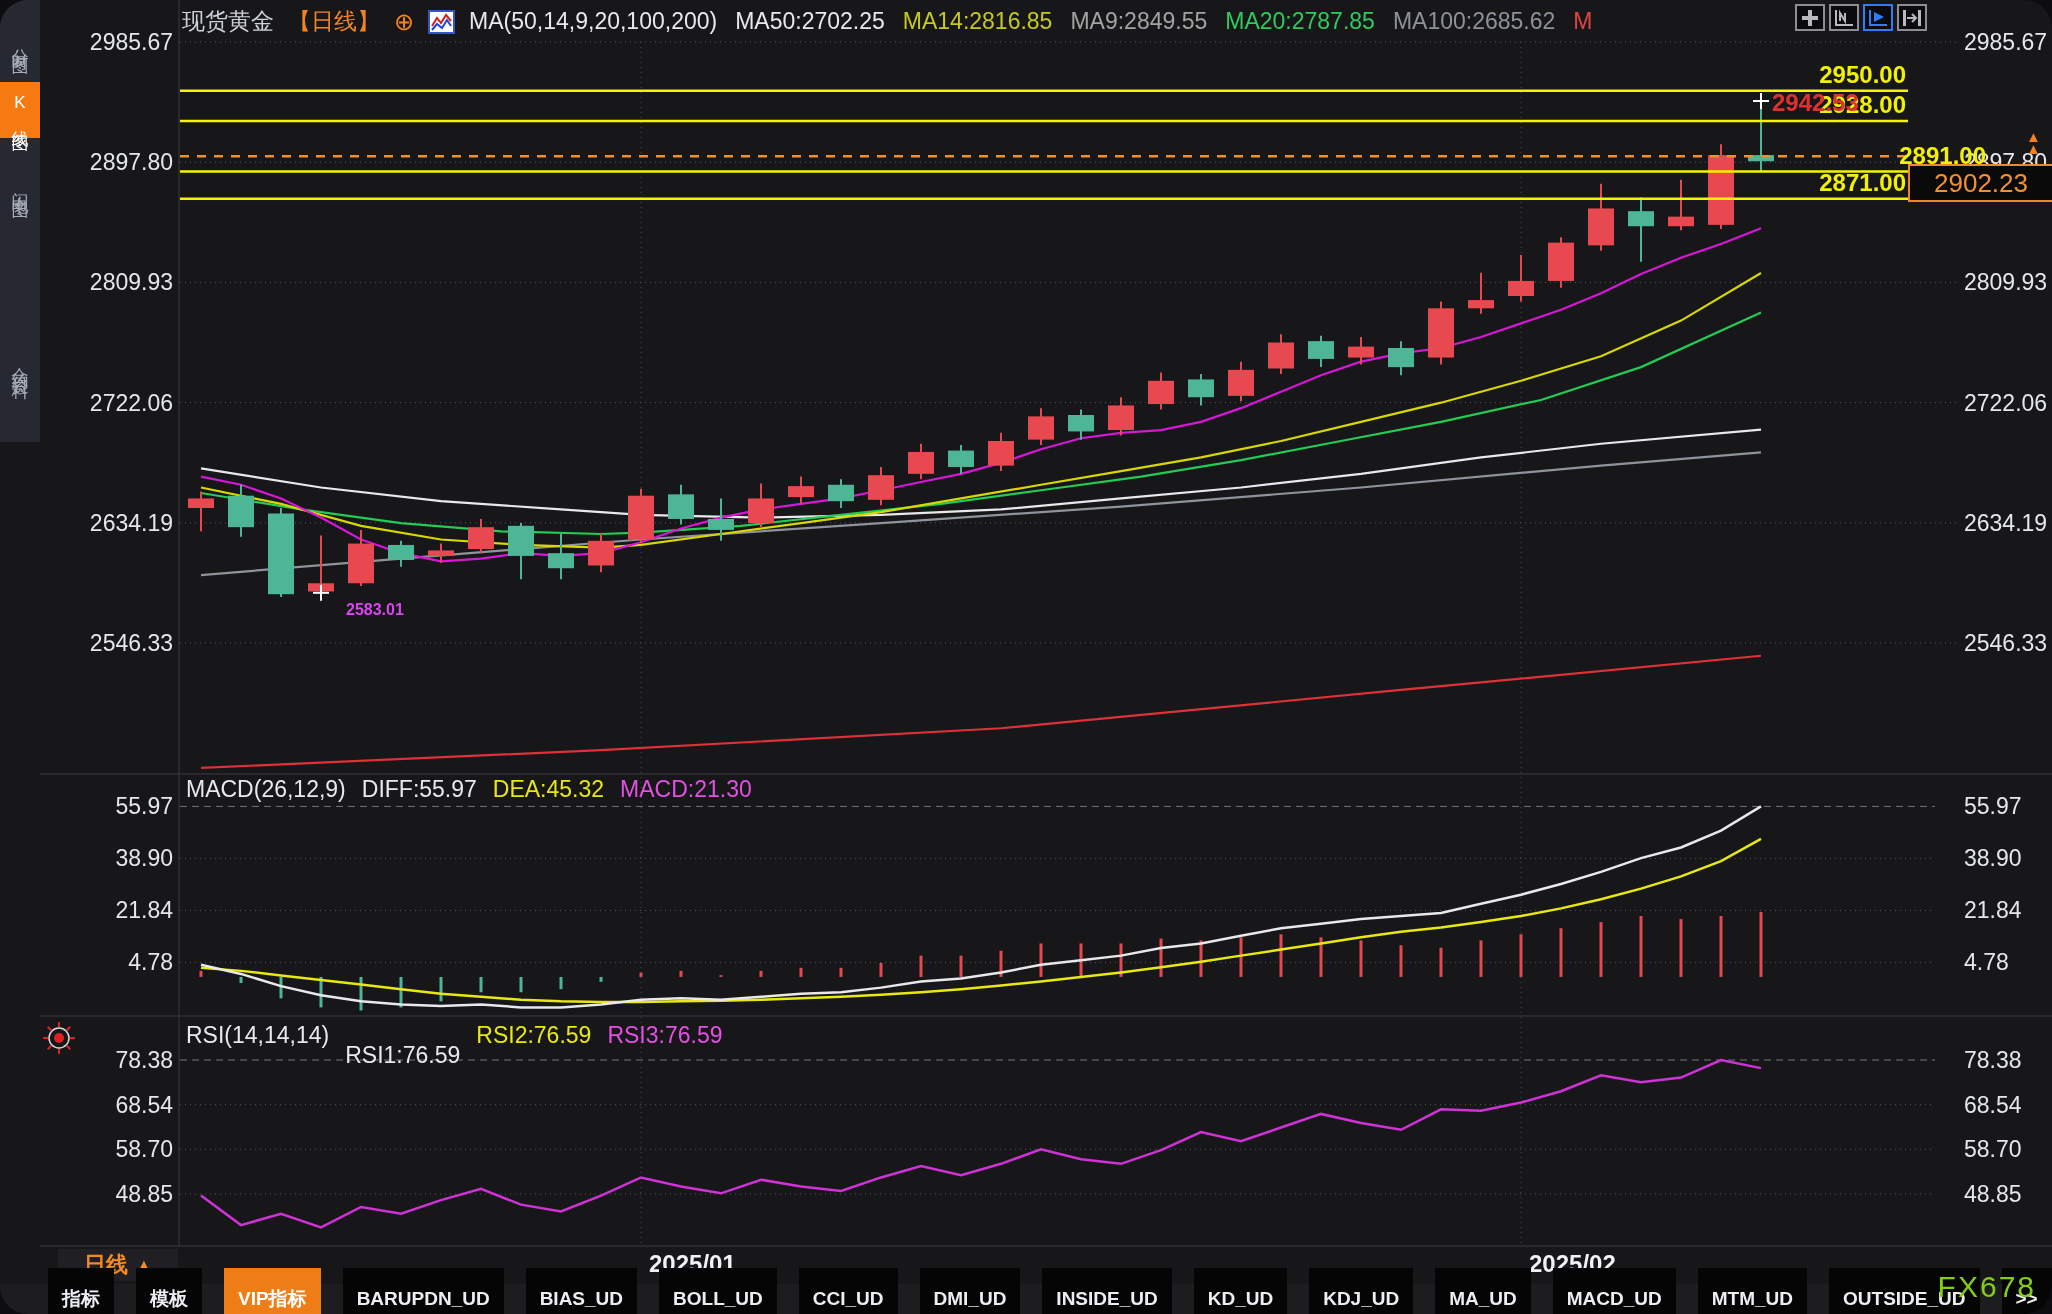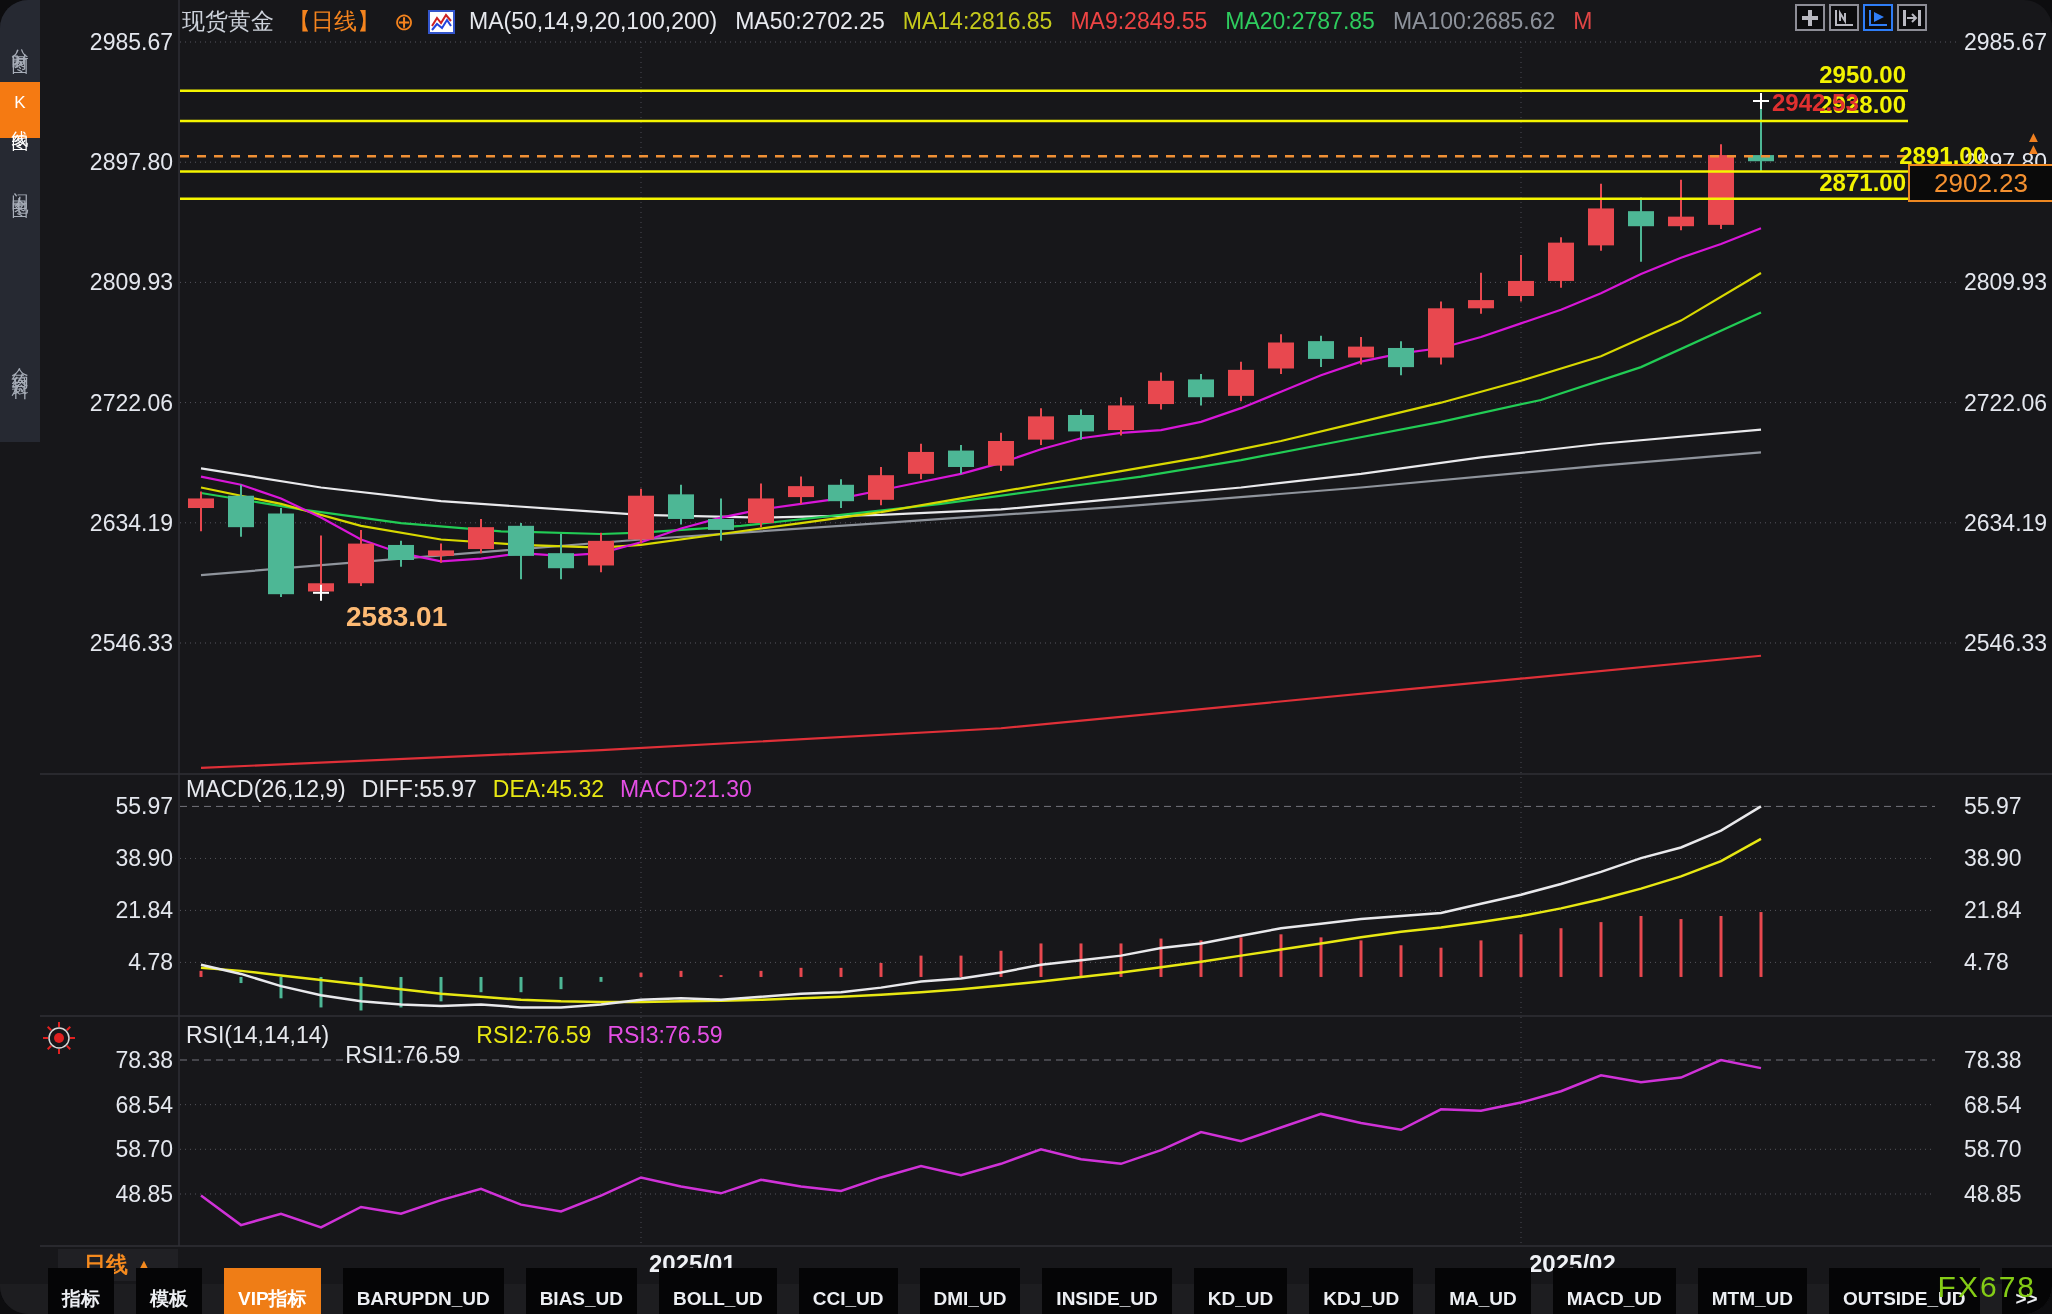--- a/index.html
+++ b/index.html
@@ -21,21 +21,21 @@
   .side-item{position:absolute;left:0;width:40px;writing-mode:vertical-rl;text-orientation:upright;
      color:#a8aeb9;font-size:17px;letter-spacing:5px;display:flex;align-items:center;justify-content:center;}
   .side-item.active{background:#f57a12;color:#fff;}
   
   .tool-btn{position:absolute;top:4px;width:30px;height:27px;border:2px solid #8d8d96;background:#0b0b0d;
      box-sizing:border-box;display:flex;align-items:center;justify-content:center;}
   .tool-btn.active{border-color:#2f7df6;}
   
   .lvl-lab{font-size:24px;font-weight:bold;color:#f2f200;width:150px;text-align:right;}
   #high-marker-label{font-size:24px;font-weight:bold;color:#e03030;}
-  #low-marker-label{font-size:28px;font-weight:bold;color:#fdba74;}
+  #low-marker-label{font-size:16px;font-weight:bold;color:#d946ef;}
   
   #price-tag{position:absolute;left:1908px;top:164px;width:132px;height:34px;border:2px solid #ee8822;
      background:#0a0a0a;color:#f49030;font-size:26px;line-height:34px;padding-left:24px;}
   .dbl-arrow{position:absolute;color:#f08020;font-size:15px;line-height:10px;}
   
   .ind-header{position:absolute;display:flex;gap:16px;font-size:23px;}
   
   #period-pill{position:absolute;left:58px;top:1249px;width:120px;height:32px;background:#202024;
      color:#f58a1e;font-size:22px;font-weight:bold;display:flex;align-items:center;justify-content:center;gap:8px;}
   .date-lab{font-size:24px;font-weight:bold;color:#f0f2f6;}
@@ -220,21 +220,21 @@
       <svg width="27" height="24" viewBox="0 0 27 24">
         <rect x="1" y="1" width="25" height="22" fill="#ffffff" stroke="#3355cc" stroke-width="2"></rect>
         <polyline points="4,16 9,8 13,13 18,5 23,11" fill="none" stroke="#cc2222" stroke-width="2"></polyline>
         <polyline points="4,20 9,14 14,18 19,10 23,16" fill="none" stroke="#2244dd" stroke-width="2"></polyline>
       </svg>
     </span>
     <span id="ma-parts" style="display: inline-flex; gap: 18px;">
         <span class="ma-part" style="color: rgb(231, 233, 238);">MA(50,14,9,20,100,200)</span>
         <span class="ma-part" style="color: rgb(231, 233, 238);">MA50:2702.25</span>
         <span class="ma-part" style="color: rgb(198, 202, 28);">MA14:2816.85</span>
-        <span class="ma-part" style="color: #ef4444;">MA9:2849.55</span>
+        <span class="ma-part" style="color: #a3a3a3;">MA9:2849.55</span>
         <span class="ma-part" style="color: rgb(46, 204, 94);">MA20:2787.85</span>
         <span class="ma-part" style="color: rgb(141, 146, 155);">MA100:2685.62</span>
         <span class="ma-part" style="color: rgb(224, 69, 69);">M</span>
       </span>
   </div>
 
   <div id="sidebar">
       <div class="side-item" style="top: 4px; height: 76px;">分时图</div>
       <div class="side-item active" style="top: 82px; height: 56px;">K线图</div>
       <div class="side-item" style="top: 140px; height: 92px;">闪电图</div>

